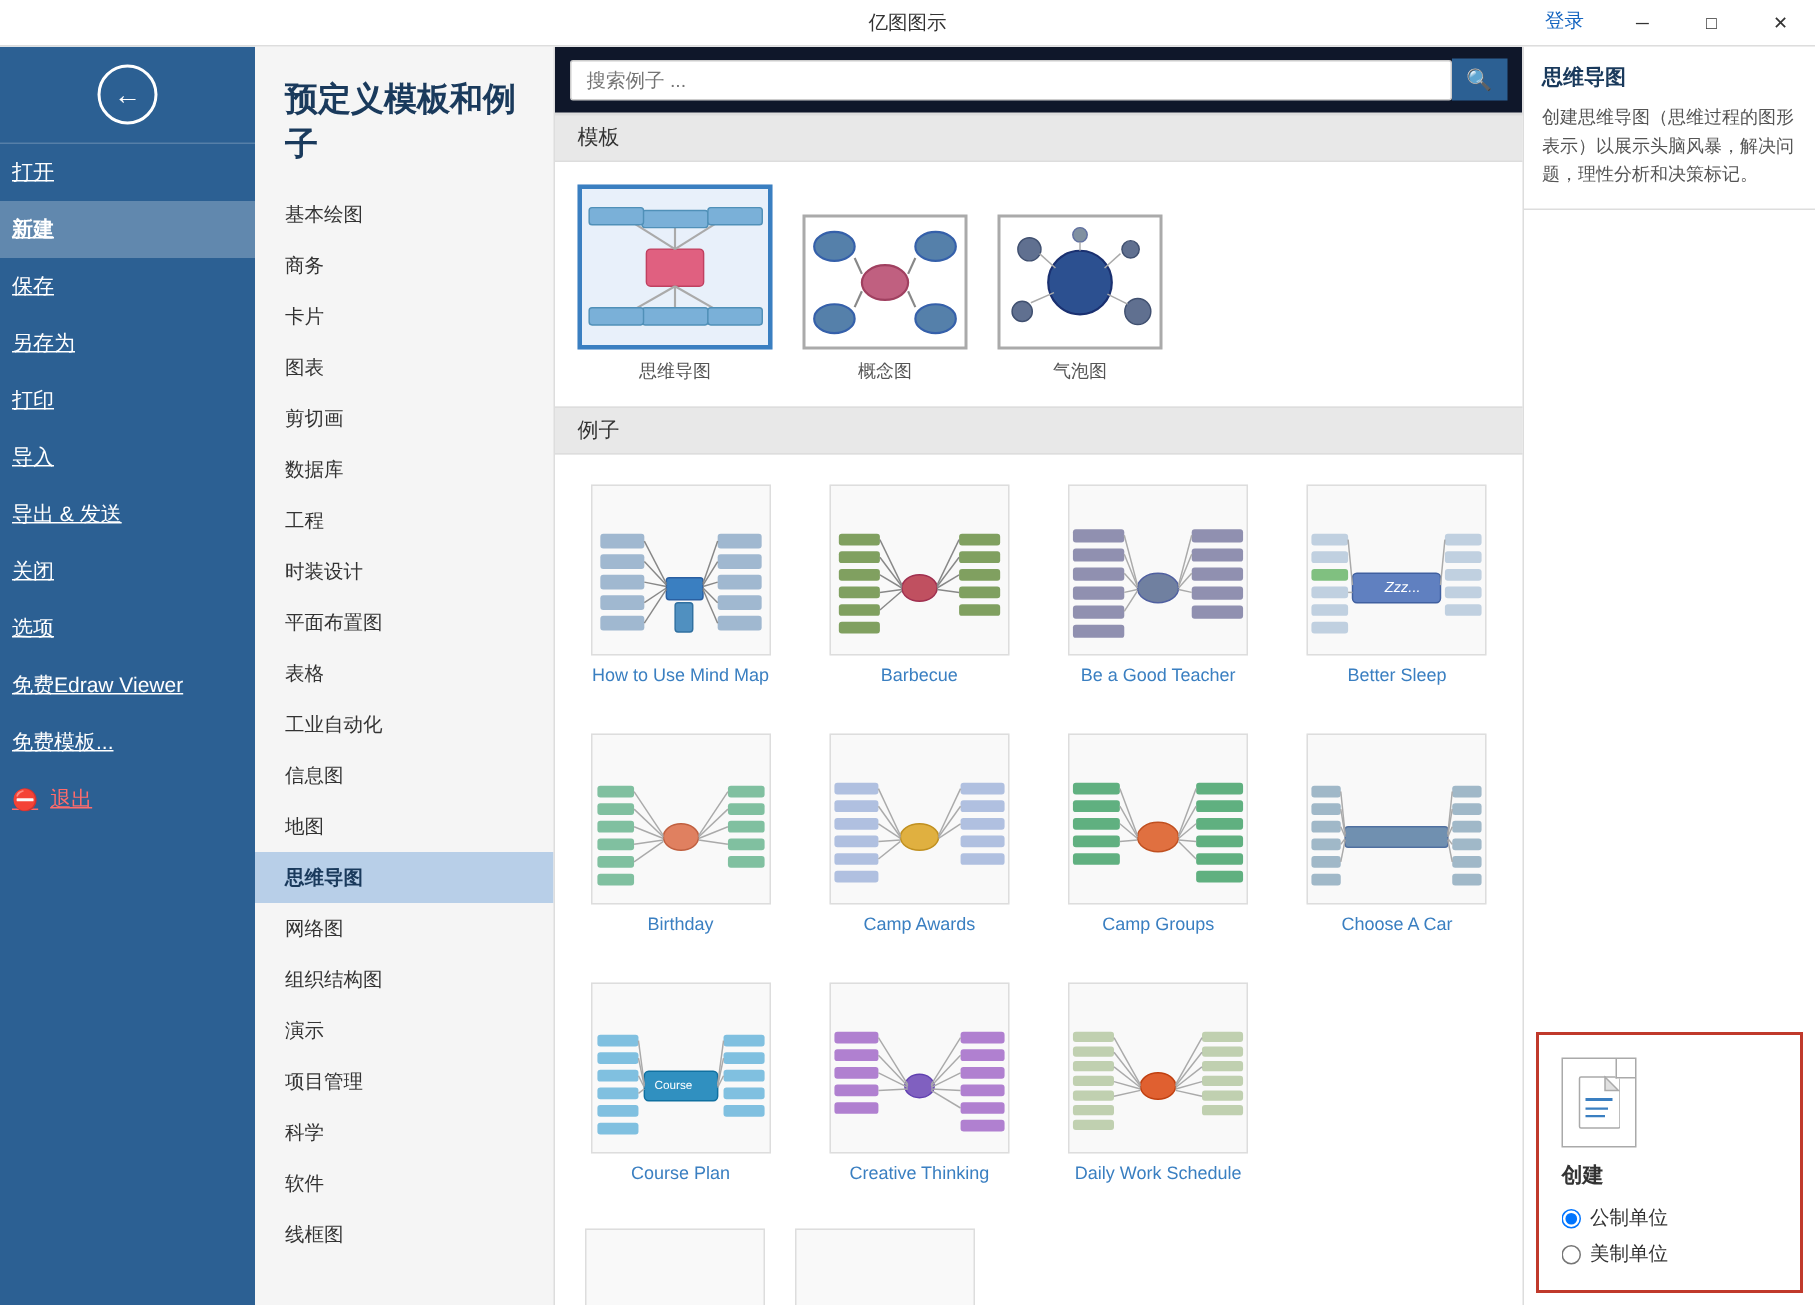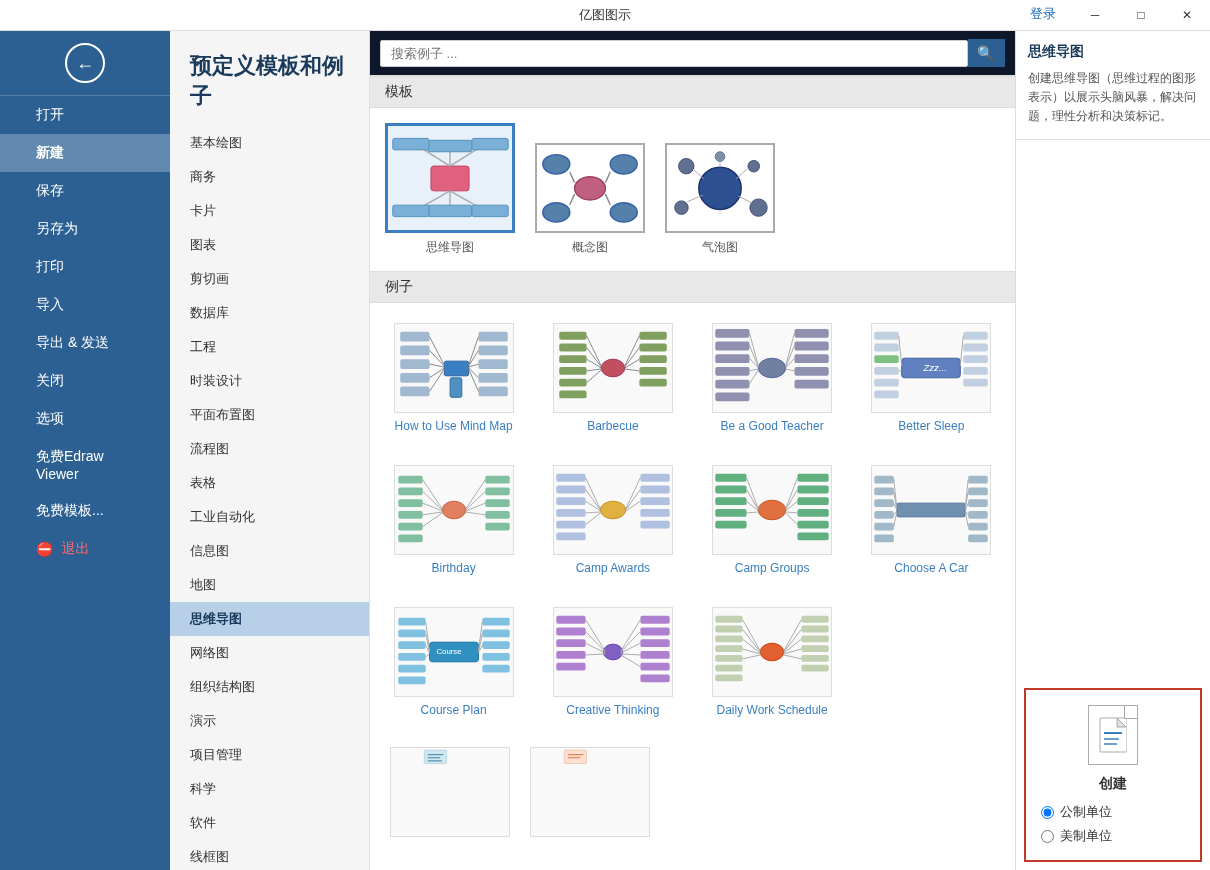--- a/index.html
+++ b/index.html
@@ -71,26 +71,27 @@
       border: 2px solid white;
       display: flex;
       align-items: center;
       justify-content: center;
       cursor: pointer;
       background: transparent;
       color: white;
       font-size: 18px;
     }
     .sidebar-item {
-      padding: 10px 36px;
+      padding: 10px 8px;
       cursor: pointer;
       font-size: 14px;
       color: white;
       display: flex;
       align-items: center;
+      text-decoration: underline;
     }
     .sidebar-item.has-icon { gap: 8px; }
     .sidebar-exit { color: #ff6b6b; }
 
     
     .category-panel {
       width: 200px;
       background: #f5f5f5;
       border-right: 1px solid #ddd;
       overflow-y: auto;
@@ -191,25 +192,25 @@
     .example-card {
       display: flex;
       flex-direction: column;
       align-items: center;
       padding: 10px;
       cursor: pointer;
       gap: 6px;
     }
     .example-thumb {
       width: 120px;
-      height: 90px;
+      height: 114px;
       border: 1px solid #ddd;
       background: #f9f9f9;
       display: flex;
-      align-items: flex-start;
+      align-items: flex-end;
       justify-content: center;
       overflow: hidden;
     }
     .example-label {
       font-size: 12px;
       color: #3a7fc1;
       text-align: center;
       cursor: pointer;
     }
 
@@ -236,21 +237,21 @@
       font-size: 12px;
       color: #555;
       line-height: 1.6;
     }
     .create-section {
       border: 2px solid #c0392b;
       margin: 8px;
       padding: 15px;
       display: flex;
       flex-direction: column;
-      align-items: center;
+      align-items: flex-start;
       gap: 10px;
     }
     .create-icon {
       width: 50px;
       height: 60px;
       border: 1px solid #aaa;
       background: white;
       display: flex;
       align-items: center;
       justify-content: center;
@@ -340,21 +341,20 @@
     <div class="page-title">预定义模板和例子</div>
     <div class="cat-item">基本绘图</div>
     <div class="cat-item">商务</div>
     <div class="cat-item">卡片</div>
     <div class="cat-item">图表</div>
     <div class="cat-item">剪切画</div>
     <div class="cat-item">数据库</div>
     <div class="cat-item">工程</div>
     <div class="cat-item">时装设计</div>
     <div class="cat-item">平面布置图</div>
-    <div class="cat-item">流程图</div>
     <div class="cat-item">表格</div>
     <div class="cat-item">工业自动化</div>
     <div class="cat-item">信息图</div>
     <div class="cat-item">地图</div>
     <div class="cat-item active">思维导图</div>
     <div class="cat-item">网络图</div>
     <div class="cat-item">组织结构图</div>
     <div class="cat-item">演示</div>
     <div class="cat-item">项目管理</div>
     <div class="cat-item">科学</div>

